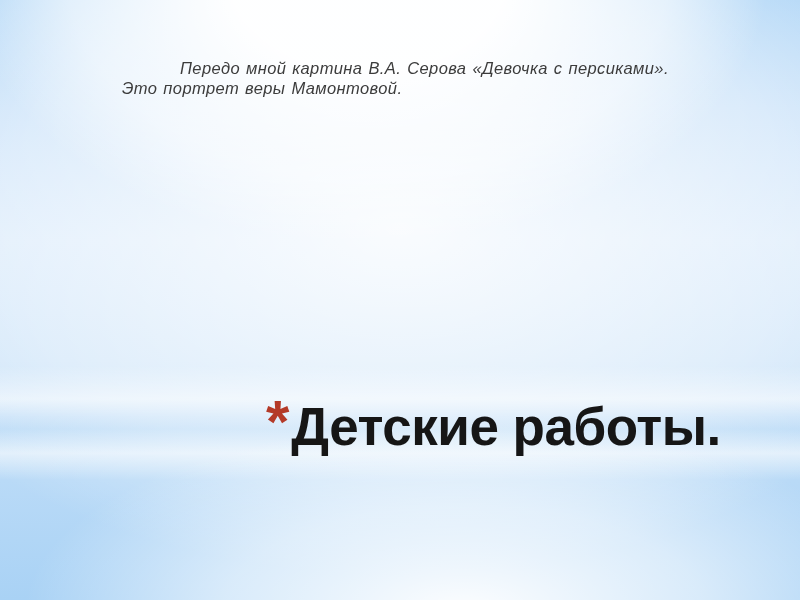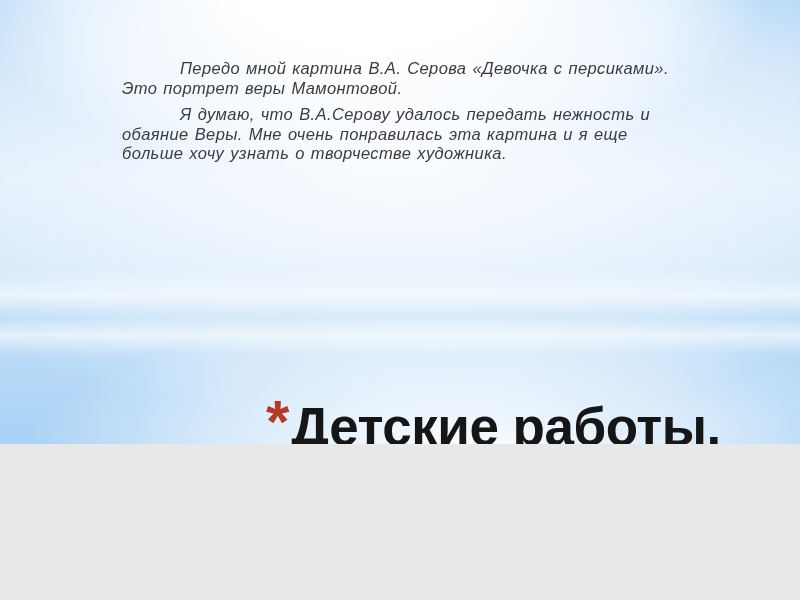--- a/index.html
+++ b/index.html
@@ -3,21 +3,21 @@
 <meta charset="utf-8">
 <style>
   html, body {
     margin: 0;
     padding: 0;
     background: #e8e8e8;
   }
   .slide {
     position: relative;
     width: 800px;
-    height: 444px;
+    height: 600px;
     overflow: hidden;
     font-family: "Liberation Sans", "DejaVu Sans", sans-serif;
     background:
       
       radial-gradient(55% 32% at 58% 102%, rgba(255,255,255,0.97) 0%, rgba(255,255,255,0.55) 55%, rgba(255,255,255,0) 100%),
       
       radial-gradient(50% 45% at 46% -4%, rgba(255,255,255,0.98) 35%, rgba(255,255,255,0.55) 75%, rgba(255,255,255,0) 100%),
       
       radial-gradient(72% 58% at 50% 38%, rgba(255,255,255,0.85) 0%, rgba(255,255,255,0.35) 70%, rgba(255,255,255,0) 100%),
       
@@ -72,21 +72,20 @@
     color: #161616;
   }
 </style>
 </head>
 <body>
 
 <div class="slide">
 
   <div class="essay">
     <p>Передо мной картина В.А. Серова «Девочка с персиками». Это портрет веры Мамонтовой.</p>
-    <p>Я думаю, что В.А.Серову удалось передать нежность и обаяние Веры. Мне очень понравилась эта картина и я еще больше хочу узнать о творчестве художника.</p>
   </div>
 
   <div class="title-row">
     <span class="title-bullet">*</span>
     <span class="title-text">Детские работы.</span>
   </div>
 
 </div>
 
 </body></html>

